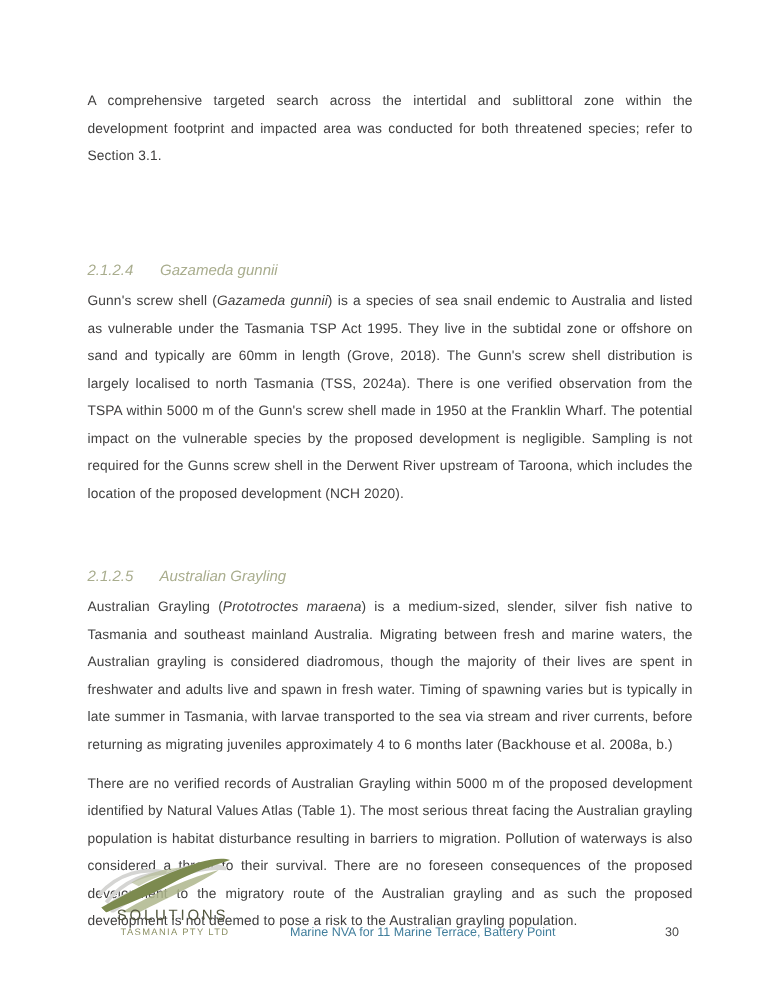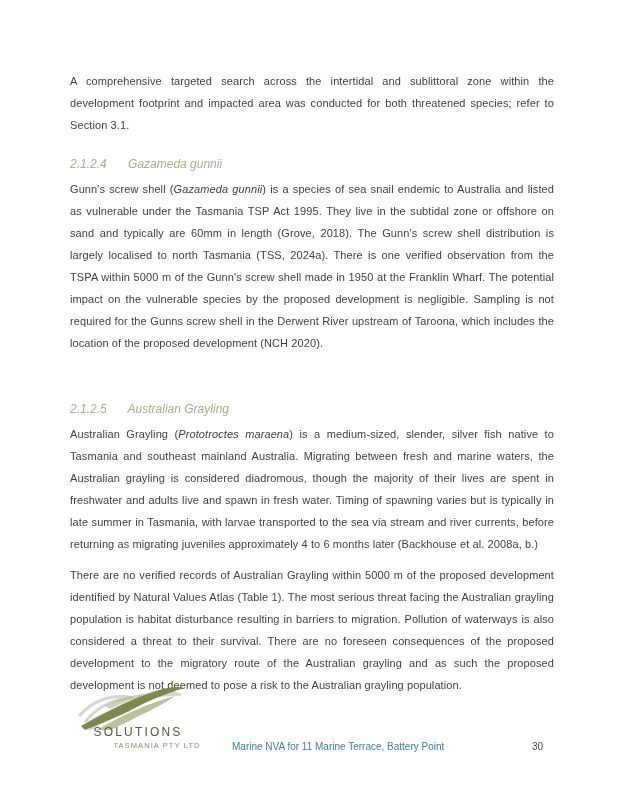--- a/index.html
+++ b/index.html
@@ -28,21 +28,21 @@
   }
   .body-text .species { font-style: italic; }
   .section-heading {
     font-size: 12px;
     line-height: 16px;
     font-style: italic;
     font-weight: 400;
     color: #a9ad8e;
   }
   .section-heading .heading-number { margin-right: 18px; }
-  .heading-gap-1 { margin-top: 20px; }
+  .heading-gap-1 { margin-top: 72px; }
   .para-after-heading { margin-top: 6px; }
   .heading-gap-2 { margin-top: 47px; }
   .para-gap { margin-top: 9px; }
 
   
   .logo {
     position: absolute;
     left: 75px; top: 686px;
     width: 112px; height: 72px;
   }
@@ -68,21 +68,21 @@
     width: 94px;
     font-size: 12px;
     line-height: 13px;
     letter-spacing: 2.2px;
     color: #53573f;
     text-align: center;
     white-space: nowrap;
   }
   .logo-tasmania {
     position: absolute;
-    left: 37px; top: 55px;
+    left: 20px; top: 55px;
     width: 90px;
     font-size: 7.5px;
     line-height: 9px;
     letter-spacing: 1.1px;
     color: #8b8f63;
     text-align: center;
     white-space: nowrap;
   }
   .footer-title {
     position: absolute;

